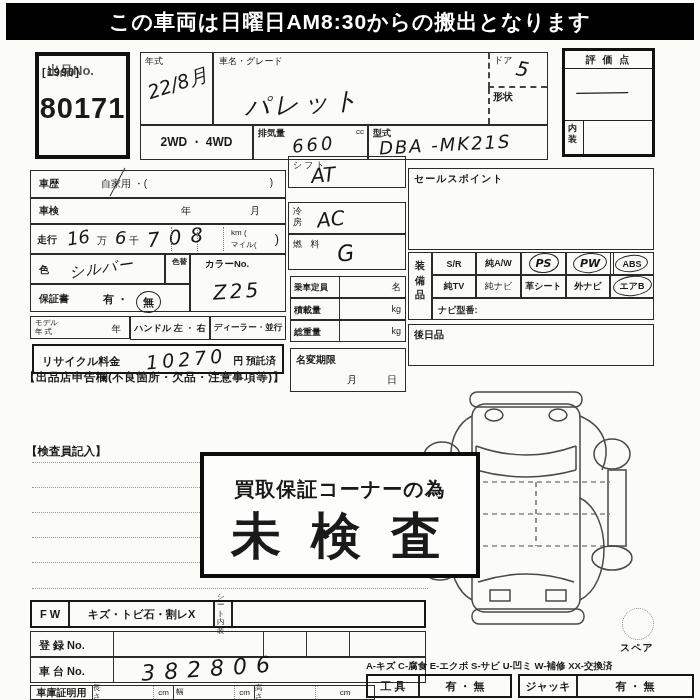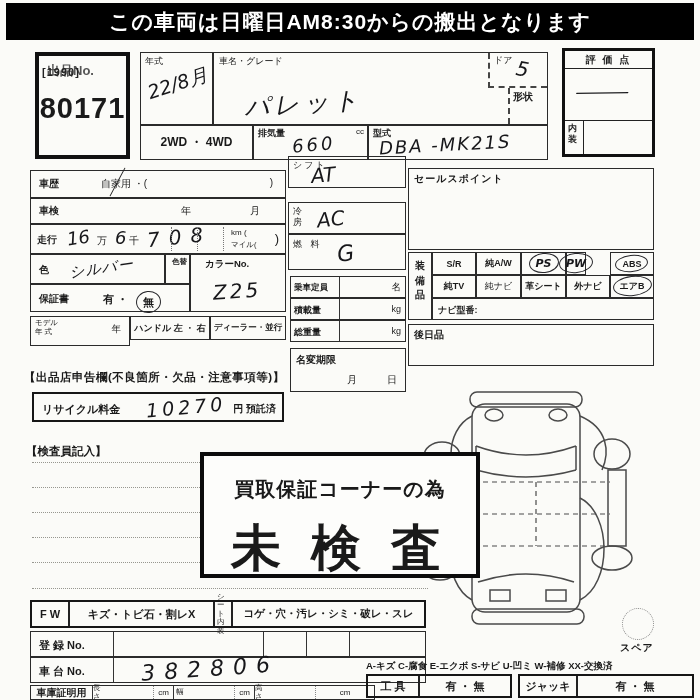--- a/index.html
+++ b/index.html
@@ -38,21 +38,21 @@
   <span class="hw abs" style="left:6px;top:18px;font-size:19px;transform:rotate(-18deg);white-space:nowrap;">22/8月</span>
 </div>
 <div class="cell" style="left:213px;top:52px;width:335px;height:73px;">
   <span class="lbl abs" style="left:5px;top:2px;">車名・グレード</span>
   <span class="hw abs" style="left:30px;top:34px;font-size:25px;transform:rotate(-4deg);letter-spacing:4px;">パレット</span>
 </div>
 <div class="abs" style="left:488px;top:53px;width:59px;height:35px;border-left:2px dashed #444;border-bottom:2px dashed #444;box-sizing:border-box;">
   <span class="lbl abs" style="left:4px;top:1px;">ドア</span>
   <span class="hw abs" style="left:26px;top:4px;font-size:20px;transform:rotate(10deg);">5</span>
 </div>
-<div class="abs" style="left:508px;top:88px;width:59px;height:36px;border-left:2px dashed #444;box-sizing:border-box;">
+<div class="abs" style="left:488px;top:88px;width:59px;height:36px;border-left:2px dashed #444;box-sizing:border-box;">
   <span class="blbl abs" style="left:3px;top:2px;">形状</span>
 </div>
 <div class="cell fcell" style="left:140px;top:125px;width:113px;height:35px;font-size:12px;font-weight:bold;">2WD ・ 4WD</div>
 <div class="cell" style="left:253px;top:125px;width:115px;height:35px;">
   <span class="lbl abs" style="left:4px;top:1px;font-weight:bold;">排気量</span>
   <span class="abs" style="right:3px;top:1px;font-size:8px;">cc</span>
   <span class="hw abs" style="left:38px;top:8px;font-size:18px;letter-spacing:3px;transform:rotate(-5deg);">660</span>
 </div>
 <div class="cell" style="left:368px;top:125px;width:180px;height:35px;">
   <span class="lbl abs" style="left:4px;top:1px;font-weight:bold;">型式</span>
@@ -99,28 +99,28 @@
 <div class="cell tinystack" style="left:165px;top:254px;width:25px;height:30px;padding:3px 0 0 6px;font-weight:bold;">色替</div>
 <div class="cell" style="left:190px;top:254px;width:96px;height:58px;">
   <span class="abs" style="left:14px;top:3px;font-size:9.5px;font-weight:bold;">カラーNo.</span>
   <span class="hw abs" style="left:22px;top:24px;font-size:20px;letter-spacing:3px;transform:rotate(-4deg);">Z25</span>
 </div>
 <div class="cell" style="left:30px;top:284px;width:160px;height:28px;">
   <span class="blbl abs" style="left:8px;top:7px;">保証書</span>
   <span class="abs" style="left:72px;top:7px;font-size:11px;font-weight:bold;">有 ・</span>
   <span class="circle-mark circled abs" style="left:112px;top:7px;font-size:11px;font-weight:bold;">無</span>
 </div>
-<div class="cell" style="left:30px;top:316px;width:100px;height:30px;">
+<div class="cell" style="left:30px;top:316px;width:100px;height:23px;">
   <span class="tinystack abs" style="left:4px;top:2px;">モデル</span>
   <span class="tinystack abs" style="left:4px;top:11px;">年 式</span>
   <span class="abs" style="right:8px;top:6px;font-size:9.5px;">年</span>
 </div>
 <div class="cell fcell" style="left:130px;top:316px;width:80px;height:24px;font-size:9px;font-weight:bold;">ハンドル 左 ・ 右</div>
 <div class="cell fcell" style="left:210px;top:316px;width:76px;height:24px;font-size:8.5px;font-weight:bold;">ディーラー・並行</div>
-<div class="cell" style="left:32px;top:344px;width:252px;height:30px;border-width:2.2px;border-color:#161616;margin-top:48px;">
+<div class="cell" style="left:32px;top:344px;width:252px;height:30px;border-width:2.2px;border-color:#161616;">
   <span class="abs" style="left:8px;top:8px;font-size:11px;font-weight:bold;">リサイクル料金</span>
   <span class="hw abs" style="left:112px;top:2px;font-size:19px;letter-spacing:4px;transform:rotate(-5deg);">10270</span>
   <span class="abs" style="right:6px;top:8px;font-size:10px;font-weight:bold;">円 預託済</span>
 </div>
 <div class="abs" style="left:24px;top:370px;font-size:11.5px;font-weight:bold;letter-spacing:0.5px;">【出品店申告欄(不良箇所・欠品・注意事項等)】</div>
 
 <div class="cell" style="left:288px;top:156px;width:118px;height:32px;">
   <span class="lbl abs" style="left:4px;top:2px;letter-spacing:2px;">シフト</span>
   <span class="hw abs" style="left:22px;top:6px;font-size:20px;transform:rotate(-5deg);">AT</span>
 </div>
@@ -159,21 +159,21 @@
 <div class="cell tinystack" style="left:408px;top:252px;width:24px;height:68px;font-size:10px;line-height:14.5px;font-weight:bold;padding:6px 0 0 6px;">装備品</div>
 <div class="cell fcell" style="left:432px;top:252px;width:44px;height:23px;font-size:9px;font-weight:bold;">
     <span class="circle-mark">S/R</span>
   </div>
 <div class="cell fcell" style="left:476px;top:252px;width:45px;height:23px;font-size:9px;font-weight:bold;">
     <span class="circle-mark">純A/W</span>
   </div>
 <div class="cell fcell" style="left:521px;top:252px;width:45px;height:23px;font-size:9px;font-weight:bold;">
     <span class="circle-mark hw circled" style="font-size:11px;">PS</span>
   </div>
-<div class="cell fcell" style="left:566px;top:252px;width:20px;height:23px;font-size:9px;font-weight:bold;">
+<div class="cell fcell" style="left:566px;top:252px;width:48px;height:23px;font-size:9px;font-weight:bold;">
     <span class="circle-mark hw circled" style="font-size:11px;">PW</span>
   </div>
 <div class="cell fcell" style="left:610px;top:252px;width:44px;height:23px;font-size:9px;font-weight:bold;">
     <span class="circle-mark circled">ABS</span>
   </div>
 <div class="cell fcell" style="left:432px;top:275px;width:44px;height:23px;font-size:9px;font-weight:bold;">
     <span class="circle-mark">純TV</span>
   </div>
 <div class="cell fcell" style="left:476px;top:275px;width:45px;height:23px;font-size:9px;font-weight:normal;">
     <span class="circle-mark">純ナビ</span>
@@ -228,31 +228,30 @@
     <rect x="188" y="84" width="18" height="76"></rect>
     <ellipse cx="22" cy="70" rx="18" ry="14"></ellipse>
     <ellipse cx="20" cy="178" rx="19" ry="16"></ellipse>
     <ellipse cx="192" cy="68" rx="18" ry="15"></ellipse>
     <ellipse cx="192" cy="172" rx="20" ry="12"></ellipse>
   </g>
 </svg>
 
 <div class="abs stampbox" style="left:200px;top:452px;width:280px;height:126px;">
   <div style="margin-top:20px;font-size:20px;font-weight:bold;letter-spacing:1px;">買取保証コーナーの為</div>
-  <div style="margin-top:12px;font-size:50px;font-weight:bold;letter-spacing:8px;">未 検 査</div>
+  <div style="margin-top:0;font-size:50px;font-weight:bold;letter-spacing:8px;">未 検 査</div>
 </div>
 
 <div class="abs" style="left:622px;top:608px;width:30px;height:30px;border:1.6px dotted #888;border-radius:50%;"></div>
 <div class="abs" style="left:620px;top:641px;font-size:10px;font-weight:bold;letter-spacing:1px;">スペア</div>
 
 <div class="cell flexrow" style="left:30px;top:600px;width:396px;height:28px;border-width:2.2px;border-color:#161616;">
   <div class="fcell" style="width:38px;border-right:2px solid #222;font-size:11px;font-weight:bold;">F W</div>
   <div class="fcell" style="width:145px;border-right:2px solid #222;font-size:11px;font-weight:bold;">キズ・トビ石・割レX</div>
   <div class="fcell tinystack" style="width:18px;border-right:2px solid #222;padding:4px 2px;font-weight:normal;">シート内装</div>
-  <div class="fcell" style="flex:1;font-size:10.5px;font-weight:bold;">コゲ・穴・汚レ・シミ・破レ・スレ</div>
 </div>
 
 <div class="cell" style="left:30px;top:631px;width:396px;height:26px;">
   <span class="abs" style="left:8px;top:6px;font-size:11px;font-weight:bold;">登 録 No.</span>
   <div class="vdiv" style="left:82px;"></div>
   <div class="vdiv" style="left:232px;"></div>
   <div class="vdiv" style="left:275px;"></div>
   <div class="vdiv" style="left:318px;"></div>
 </div>
 <div class="cell" style="left:30px;top:657px;width:396px;height:26px;">

